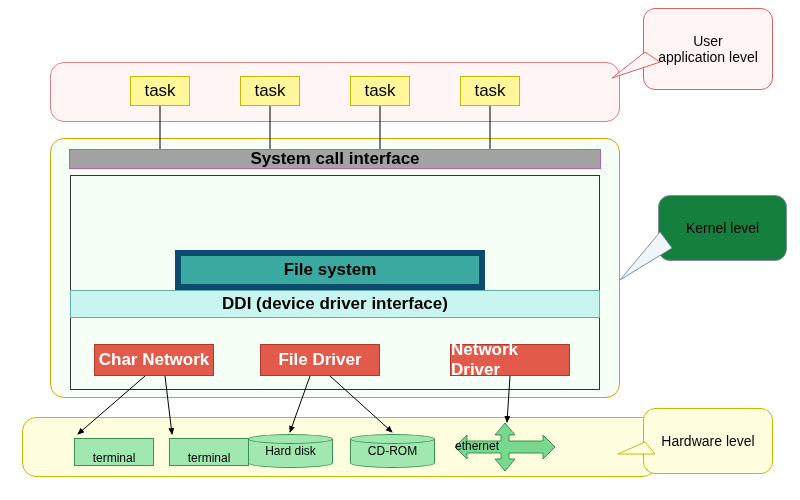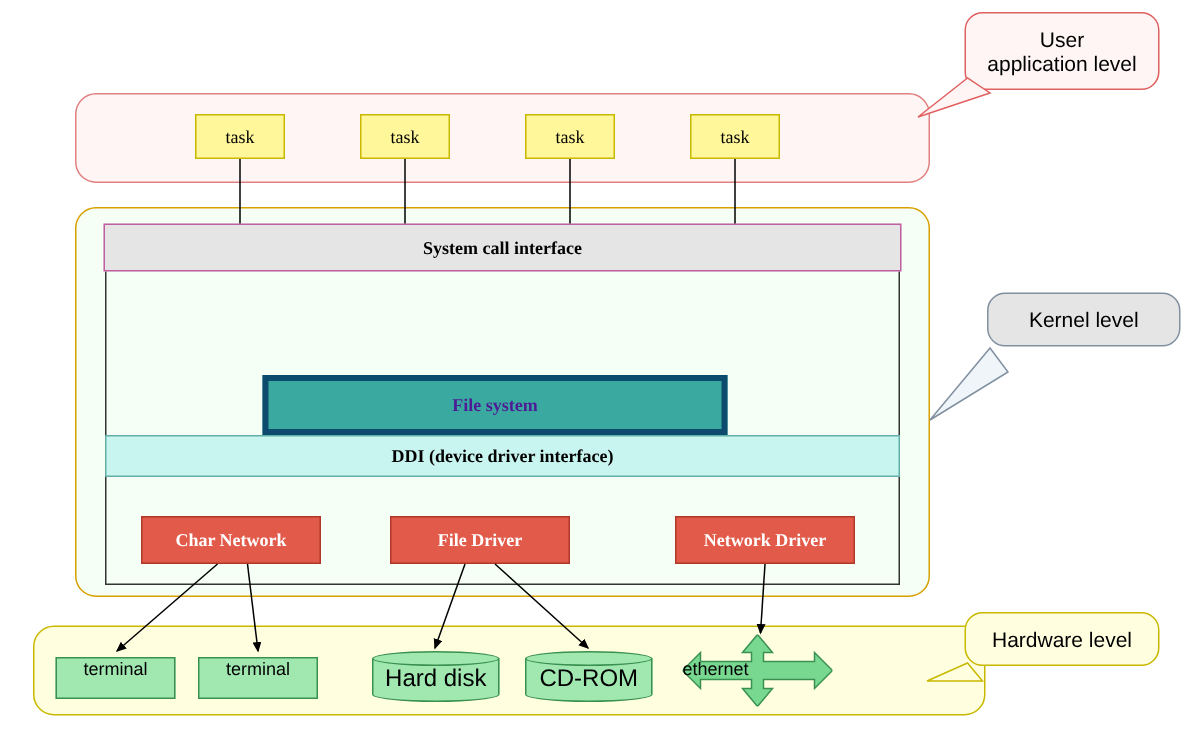--- a/index.html
+++ b/index.html
@@ -1,35 +1,35 @@
 <!DOCTYPE html>
 <html><head>
 <meta charset="utf-8">
 <style>
   * { box-sizing: border-box; margin: 0; padding: 0; }
   body { font-family: Arial, sans-serif; width: 800px; height: 500px; position: relative; background: #fff; }
-  .box { position: absolute; display: flex; align-items: center; justify-content: center; font-size: 12px; font-weight: bold; font-family: Liberation Serif, serif; }
+  .box { position: absolute; display: flex; align-items: center; justify-content: center; font-size: 17px; font-weight: bold; }
   .task { background: #fff79a; border: 1px solid #c9b800; width: 60px; height: 30px; font-weight: normal; }
   .user-panel { position: absolute; left: 50px; top: 62px; width: 570px; height: 60px; background: #fff5f5; border: 1px solid #e08080; border-radius: 14px; }
   .kernel-panel { position: absolute; left: 50px; top: 138px; width: 570px; height: 260px; background: #f5fff5; border: 1px solid #d8a000; border-radius: 14px; }
   .kernel-inner { position: absolute; left: 70px; top: 175px; width: 530px; height: 215px; border: 1px solid #333; background: transparent; }
-  .syscall { background: #e5e5e5; border: 1px solid #c060a0; width: 532px; height: 32px; left: 69px; top: 149px; }
-  .filesystem { background: #3aa9a0; border: 4px solid #0c4a6e; color: #4c1d95; width: 310px; height: 40px; left: 175px; top: 250px; }
+  .syscall { background: #a3a3a3; border: 1px solid #c060a0; width: 532px; height: 20px; left: 69px; top: 149px; }
+  .filesystem { background: #3aa9a0; border: 6px solid #0c4a6e; color: #000000; width: 310px; height: 40px; left: 175px; top: 250px; }
   .ddi { background: #c8f5ef; border: 1px solid #60b0a8; width: 530px; height: 28px; left: 70px; top: 290px; }
   .driver { background: #e25a4a; border: 1px solid #b03828; color: #fff; width: 120px; height: 32px; }
   .hw-panel { position: absolute; left: 22px; top: 417px; width: 635px; height: 60px; background: #ffffe0; border: 1px solid #c9b800; border-radius: 14px; }
-  .hw-box { background: #a0e8b0; border: 1px solid #3a9050; width: 80px; height: 28px; font-weight: normal; position: absolute; display: flex; align-items: flex-start; justify-content: center; font-size: 12px; }
+  .hw-box { background: #a0e8b0; border: 1px solid #3a9050; width: 80px; height: 28px; font-weight: normal; position: absolute; display: flex; align-items: flex-end; justify-content: center; font-size: 12px; margin-left: 37px; }
   .cylinder { position: absolute; width: 85px; height: 34px; }
   .cyl-body { position: absolute; left: 0; top: 5px; width: 100%; height: 24px; background: #a0e8b0; border-left: 1px solid #3a9050; border-right: 1px solid #3a9050; }
   .cyl-top { position: absolute; left: 0; top: 0; width: 100%; height: 10px; background: #a0e8b0; border: 1px solid #3a9050; border-radius: 50%; }
   .cyl-bot { position: absolute; left: 0; bottom: 0; width: 100%; height: 10px; background: #a0e8b0; border: 1px solid #3a9050; border-radius: 50%; }
-  .cyl-label { position: absolute; width: 100%; text-align: center; top: 10px; font-size: 16px; }
-  .callout { position: absolute; border-radius: 12px; padding: 9px 14px; font-size: 14px; text-align: center; }
+  .cyl-label { position: absolute; width: 100%; text-align: center; top: 10px; font-size: 12px; }
+  .callout { position: absolute; border-radius: 12px; padding: 24px 14px; font-size: 14px; text-align: center; }
   .callout-user { background: #fff5f5; border: 1px solid #e06060; left: 643px; top: 8px; width: 130px; }
-  .callout-kernel { background: #e5e5e5; border: 1px solid #8090a0; left: 658px; top: 195px; width: 129px; }
+  .callout-kernel { background: #15803d; border: 1px solid #8090a0; left: 658px; top: 195px; width: 129px; }
   .callout-hw { background: #ffffe0; border: 1px solid #c9b800; left: 643px; top: 408px; width: 130px; }
   svg.lines { position: absolute; left: 0; top: 0; width: 800px; height: 500px; pointer-events: none; }
   .ethernet-arrows { position: absolute; left: 455px; top: 423px; width: 100px; height: 48px; }
 </style>
 </head>
 <body>
 
 <div class="user-panel"></div>
 
 <div class="box task" style="left:130px;top:76px">

